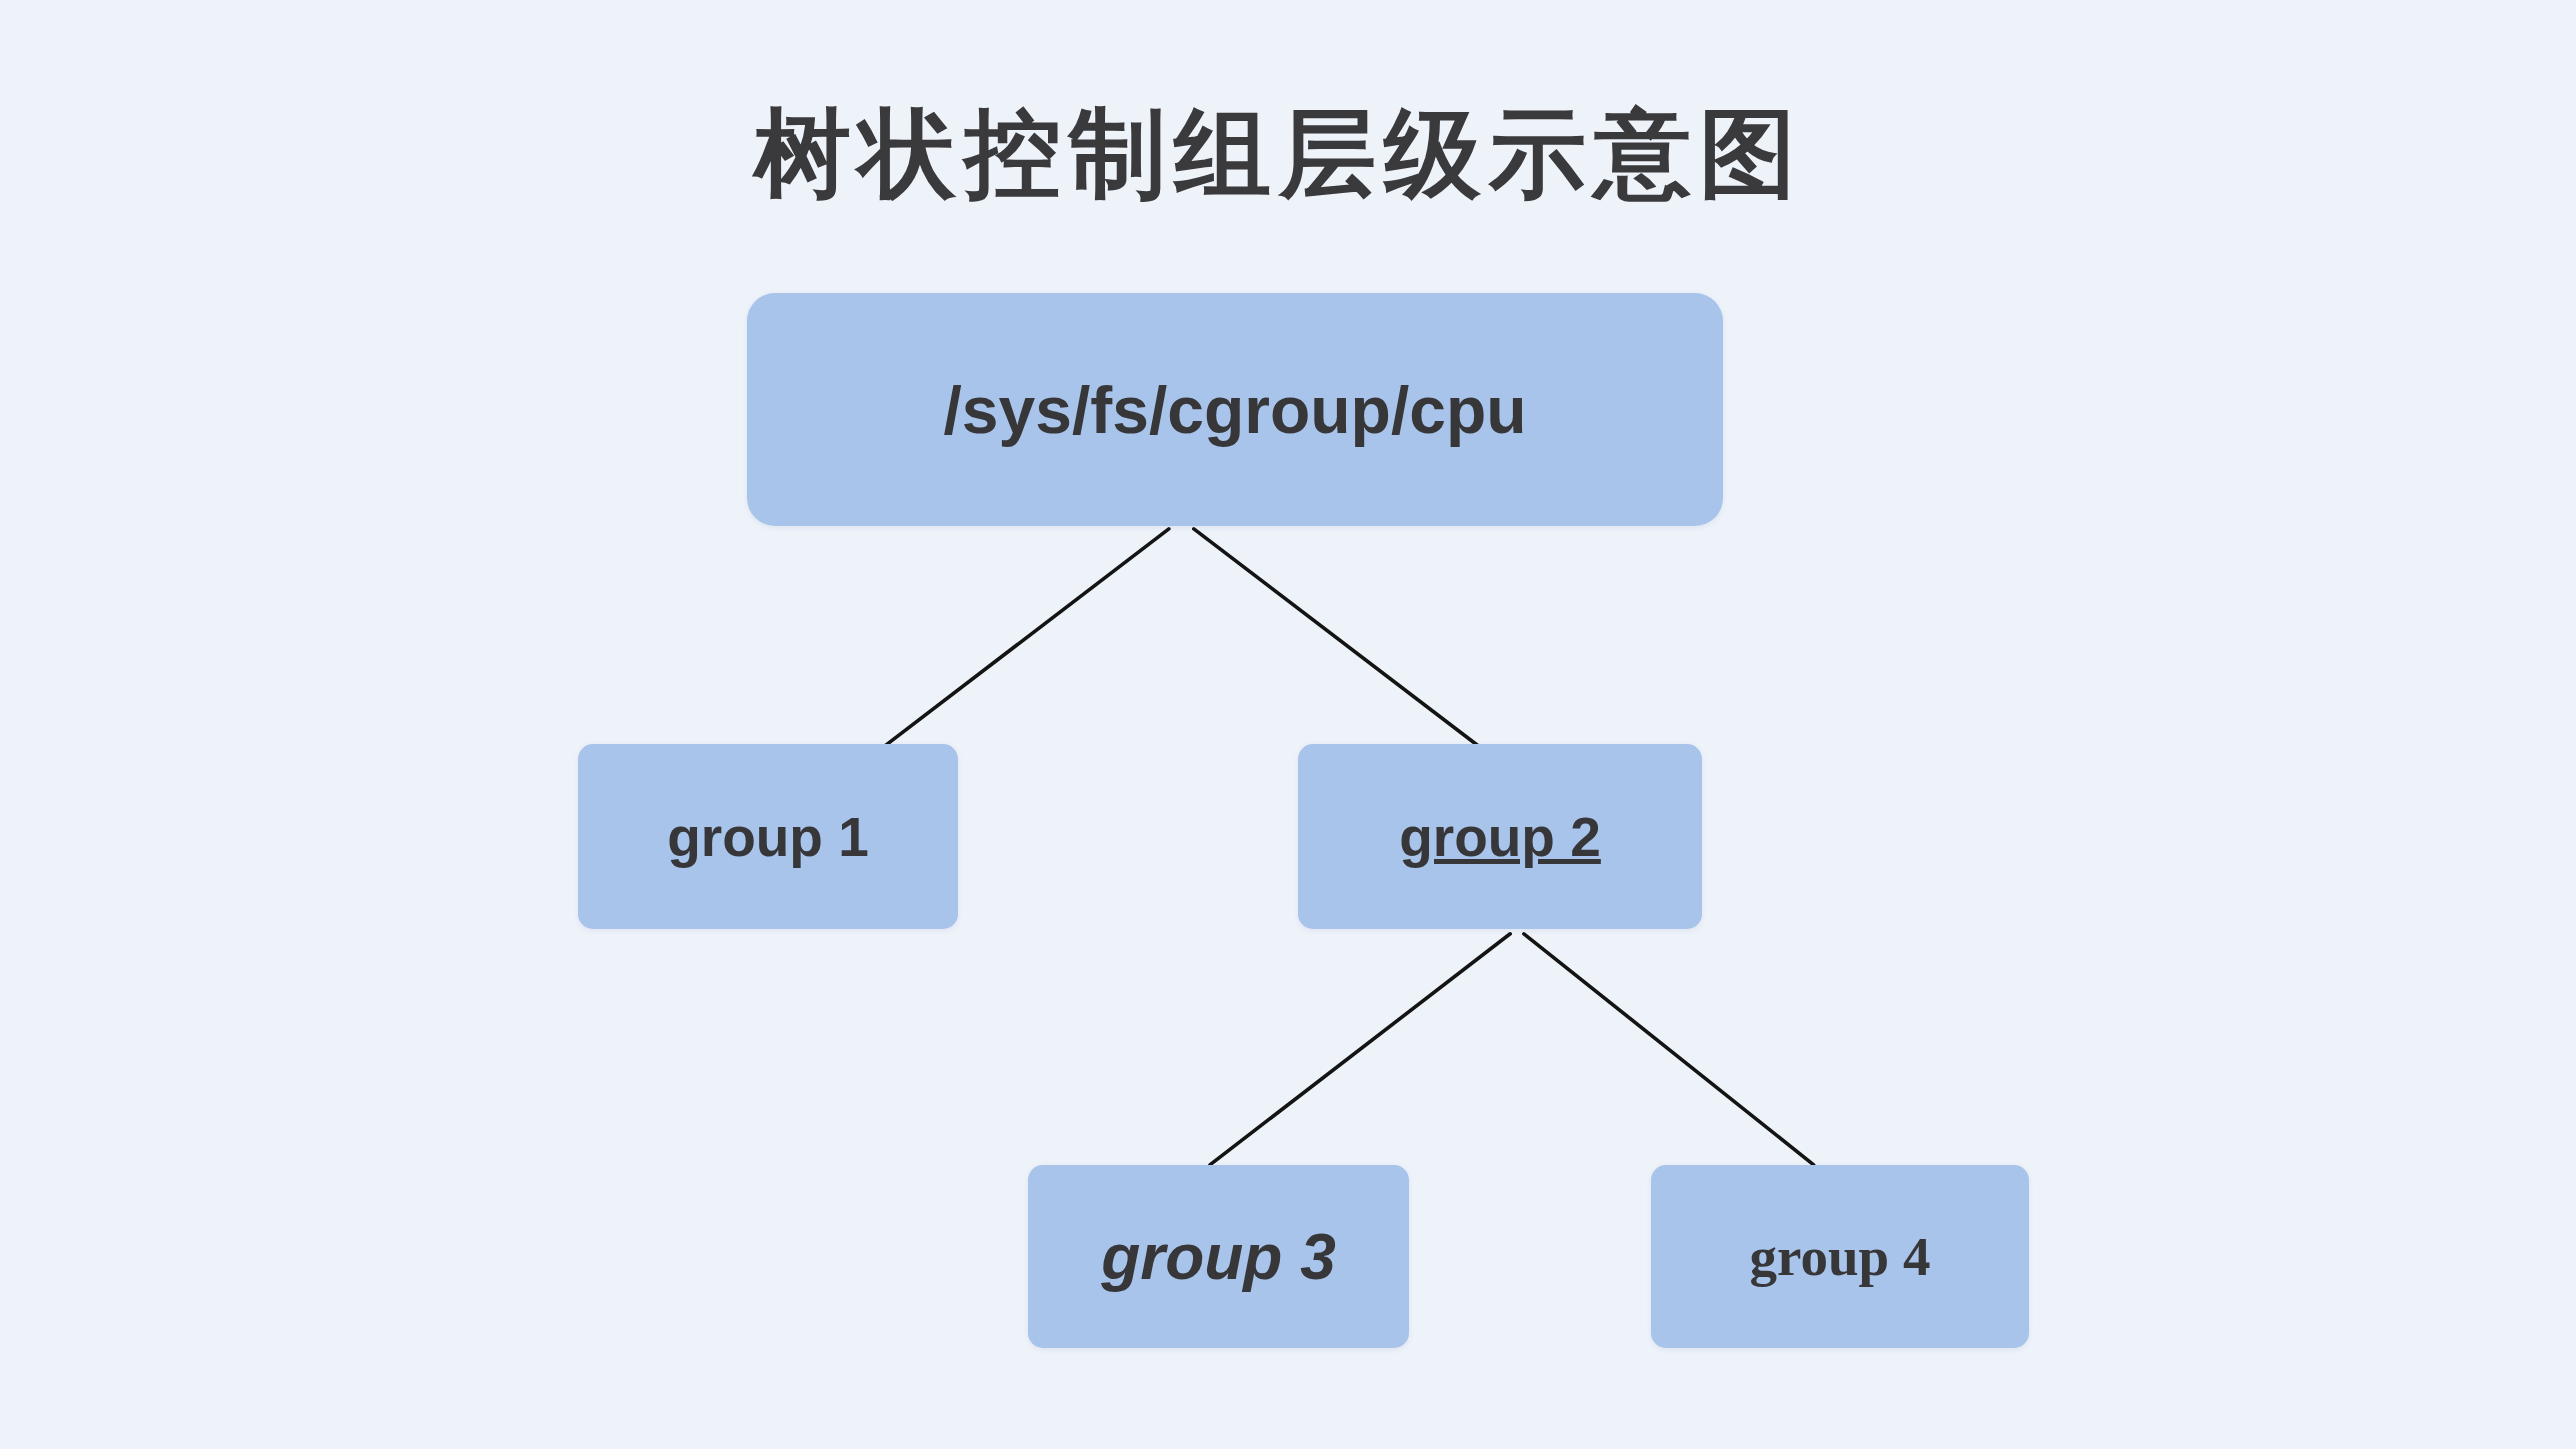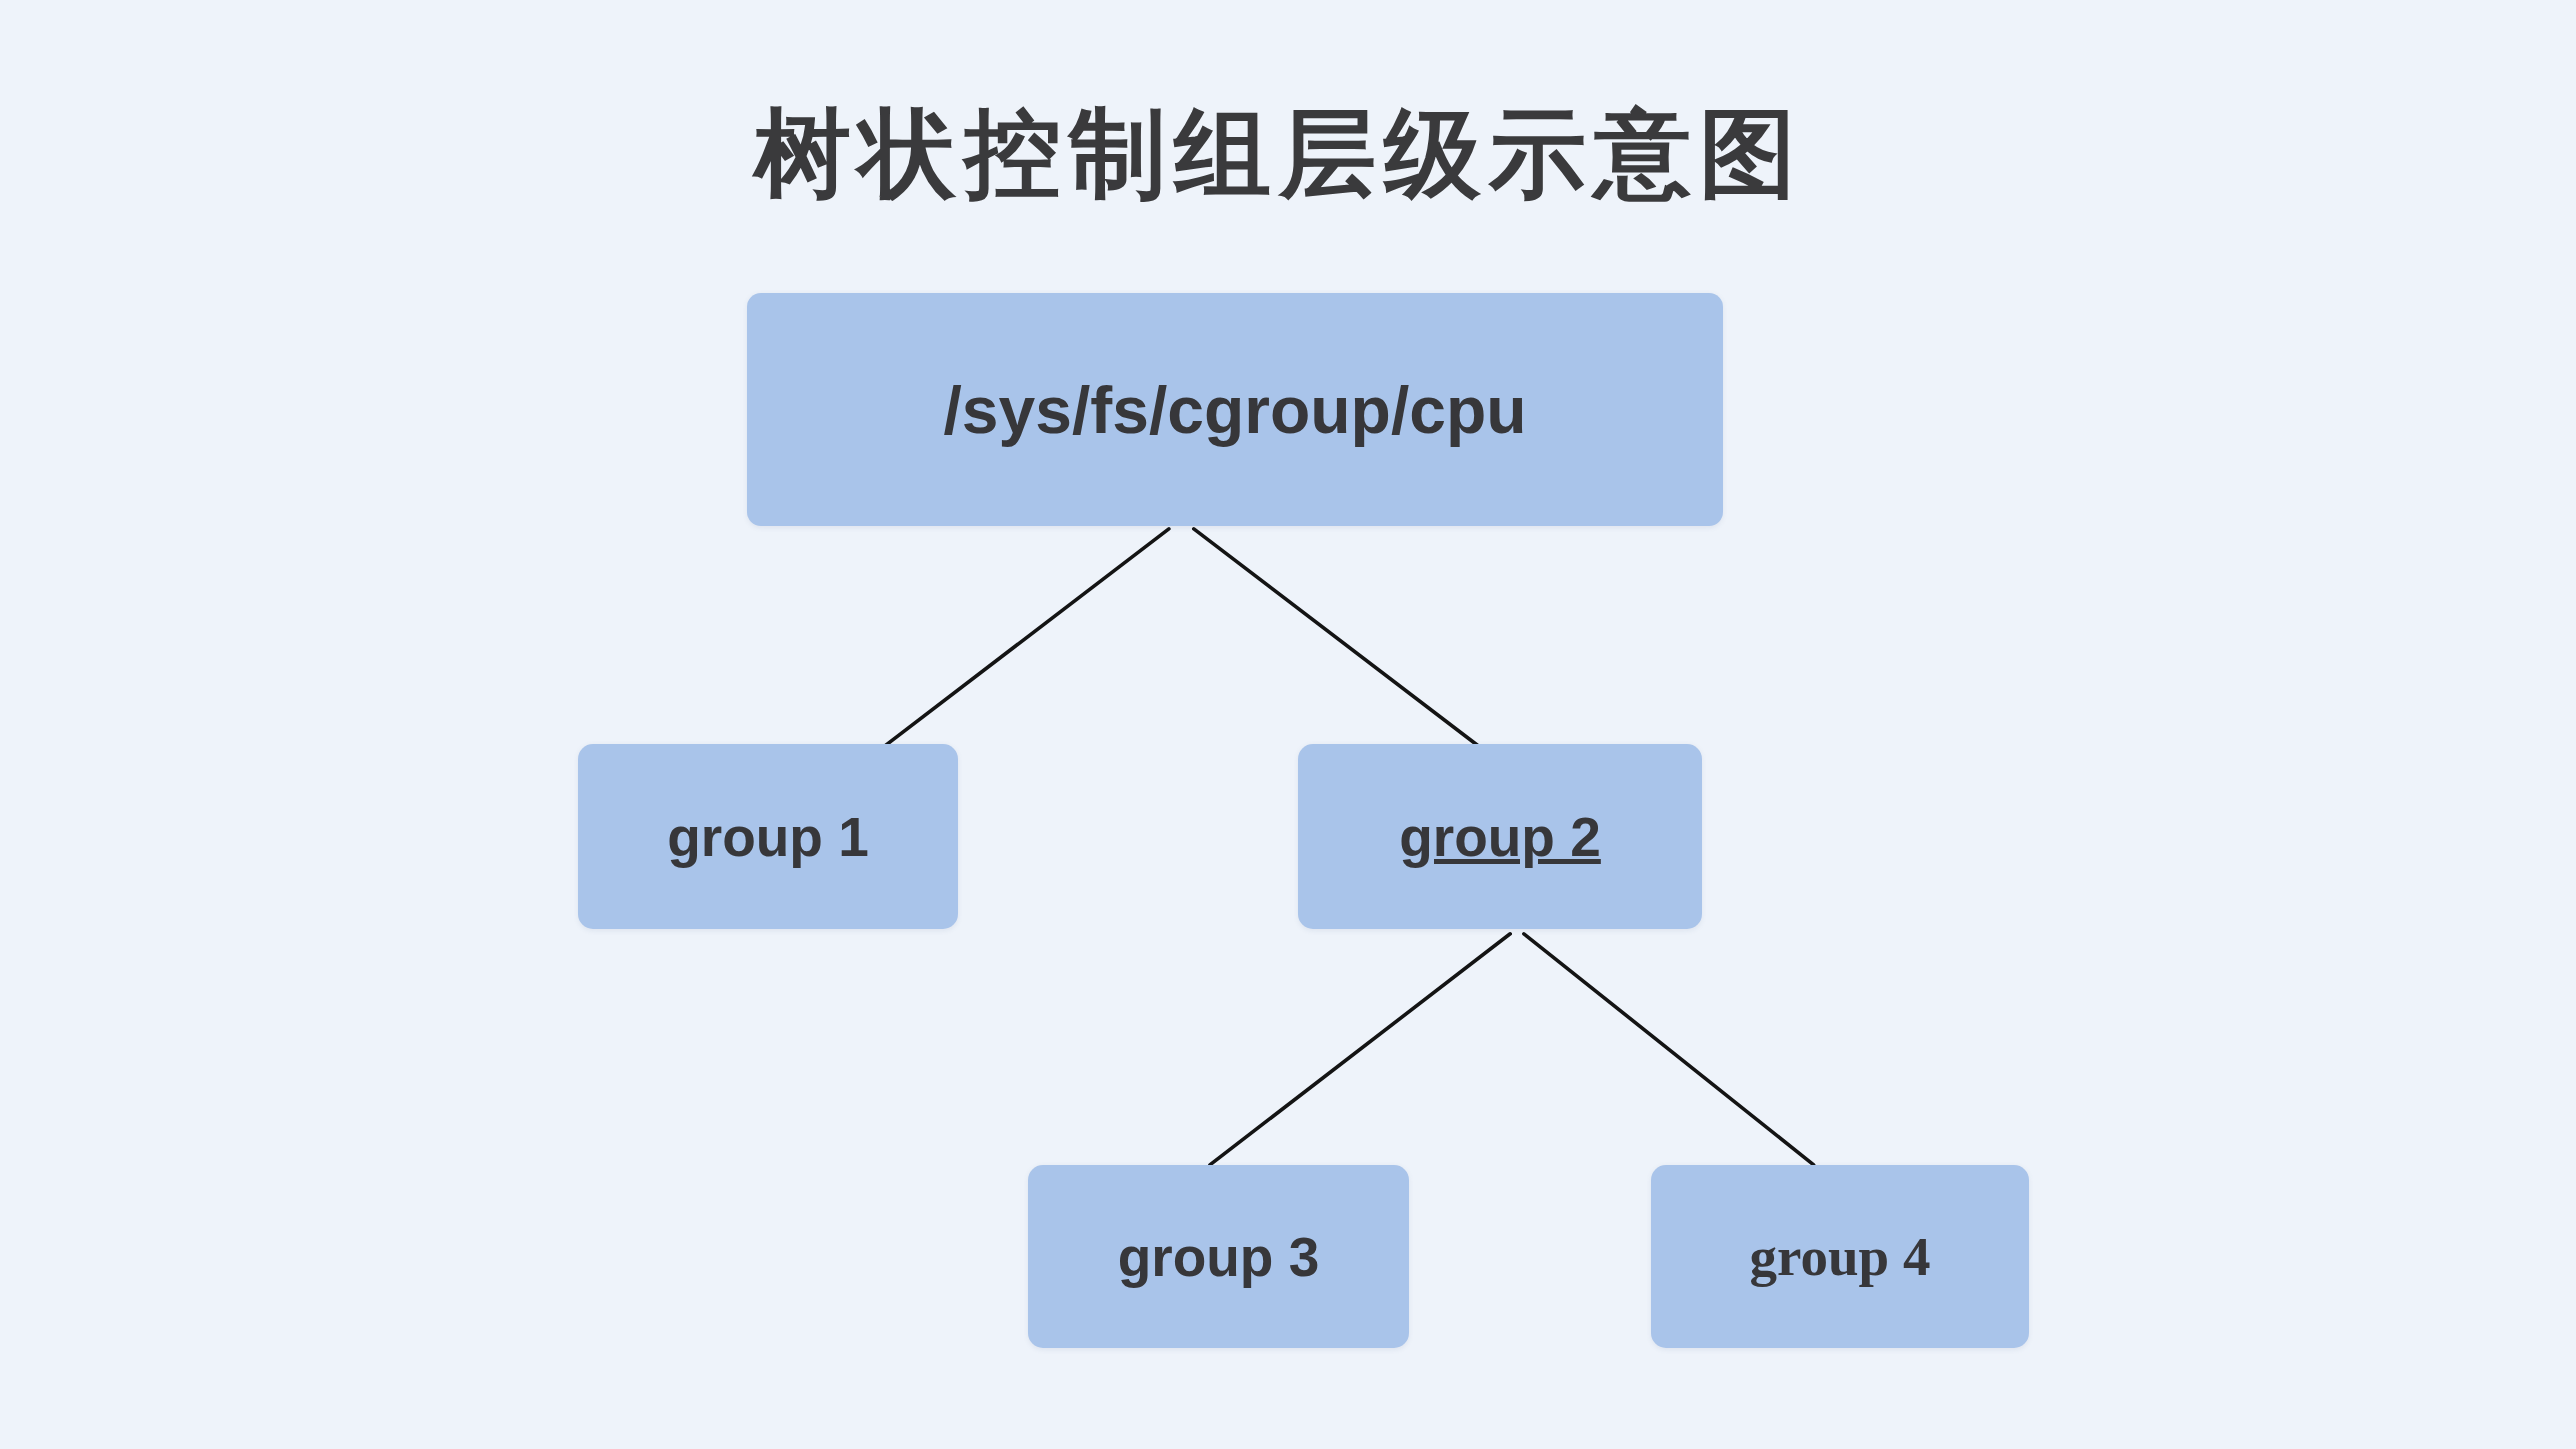--- a/index.html
+++ b/index.html
@@ -46,25 +46,25 @@
     align-items:center;
     justify-content:center;
     color:var(--node-text);
     font-weight:700;
     box-shadow:0 1.6px 4.8px rgba(90,110,150,0.10);
   }
   .node span{white-space:nowrap;}
   .node-root{
     left:747px; top:293px; width:976px; height:233px;
     font-size:66px;
-    border-radius:14px;
+    border-radius:28px;
   }
   .node-group1{left:578px;  top:744px;  width:380px; height:185px; font-size:55px;}
   .node-group2{left:1298px; top:744px;  width:404px; height:185px; font-size:55px;text-decoration:underline;}
-  .node-group3{left:1028px; top:1165px; width:381px; height:183px; font-size:55px;}
+  .node-group3{left:1028px; top:1165px; width:381px; height:183px; font-size:64px;font-style:italic;}
   .node-group4{left:1651px; top:1165px; width:378px; height:183px; font-size:55px;font-family:Liberation Serif, serif;}
 </style>
 </head>
 <body>
 
 <div class="canvas">
 
   <div class="title">树状控制组层级示意图</div>
 
   <svg class="edges" viewBox="0 0 3200 1800" xmlns="http://www.w3.org/2000/svg" aria-hidden="true">

